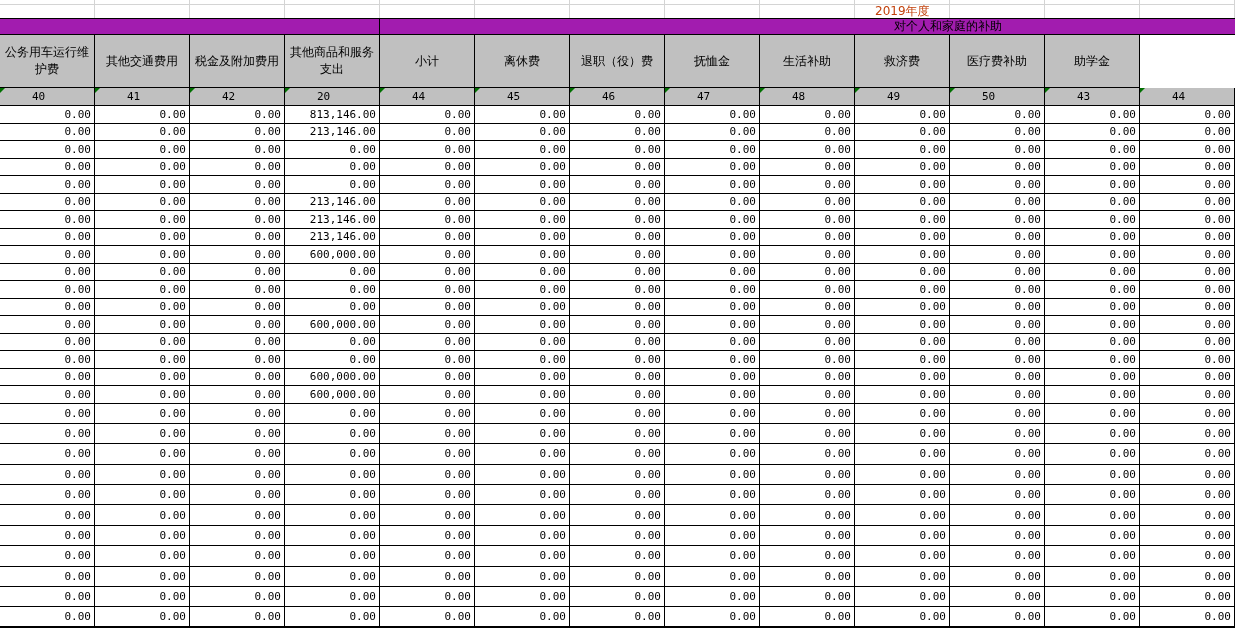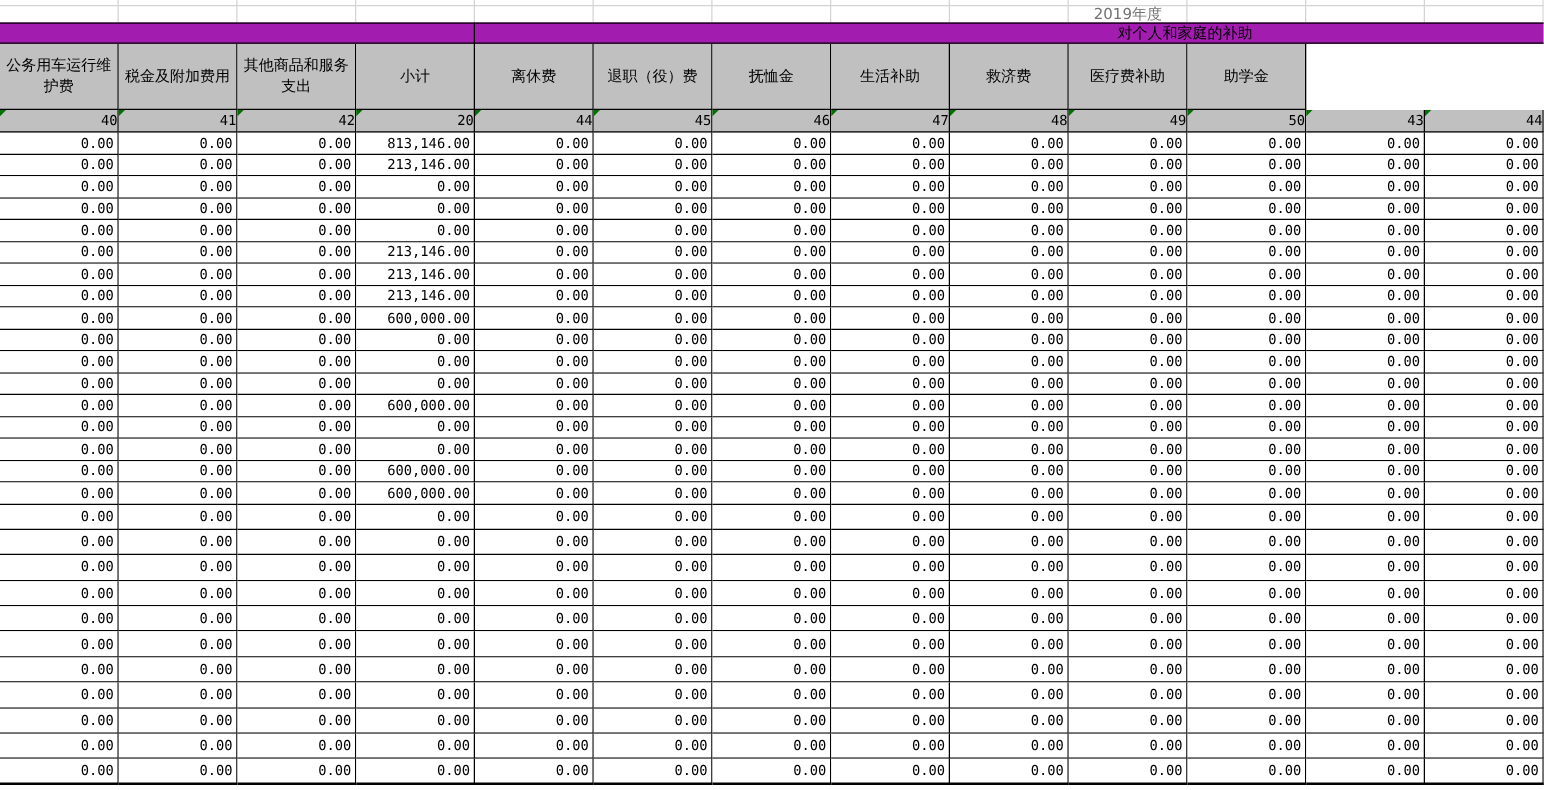--- a/index.html
+++ b/index.html
@@ -5,43 +5,43 @@
   * { box-sizing: border-box; margin: 0; padding: 0; }
   html,body { width:1235px; height:632px; overflow:hidden; background:#fff;
               font-family:"DejaVu Sans", sans-serif; }
   #sheet { position:relative; width:1235px; }
   .row { display:flex; width:1235px; }
 
   
   .row-title { height:18px; position:relative; background:#fff; }
   .tcell { flex:0 0 95px; width:95px; border-right:1px solid #d4d4d4; height:100%; }
   .hline { position:absolute; left:0; top:4px; width:1235px; height:1px; background:#d4d4d4; }
-  .year  { position:absolute; left:875px; top:3px; font-size:12px; white-space:nowrap; color:#737373; }
+  .year  { position:absolute; left:875px; top:3px; font-size:12px; white-space:nowrap; color:#c2410c; }
 
   
   .row-band { height:17px; }
   .bcell { background:#a21caf; border-top:1px solid #000; border-bottom:1px solid #000;
            border-right:1px solid #000; position:relative; height:100%; }
   .band-left  { flex:0 0 380px; }
   .band-right { flex:0 0 855px; border-right:none; }
   .band-right span { display:block; padding-left:514px; font-size:12px; line-height:14px;
                      white-space:nowrap; color:#000; }
 
   
   .row-header { height:53px; }
   .hcell { flex:0 0 95px; width:95px; background:#c0c0c0; border-right:1px solid #000;
            border-bottom:1px solid #000; display:flex; align-items:center; justify-content:center;
            text-align:center; font-size:12px; line-height:17px; padding:0 3px; color:#000; }
 
   
   .row-code { height:18px; }
   .ccell { flex:0 0 95px; width:95px; background:#c0c0c0; border-right:1px solid #000;
            border-bottom:1px solid #000; position:relative; display:flex; align-items:center;
-           justify-content:flex-end; font-size:11px; color:#000;
-           font-family:"DejaVu Sans Mono", monospace; }
+           justify-content:flex-start; font-size:11px; color:#000;
+           font-family:"DejaVu Sans Mono", monospace;padding-left:32px; }
   .tri { position:absolute; top:0; left:0; width:0; height:0;
          border-top:5px solid #007000; border-right:5px solid transparent; }
 
   
   .row-data { }
   .row-data .dcell { flex:0 0 95px; width:95px; background:#fff; border-right:1px solid #000;
            border-bottom:1px solid #000; display:flex; align-items:center; justify-content:flex-end;
            padding-right:3px; font-size:11px; color:#000;
            font-family:"DejaVu Sans Mono", monospace; overflow:hidden; }
   .row-data.short { height:17.5px; }
@@ -73,20 +73,21 @@
 
   <div class="row row-band">
     <div class="bcell band-left"></div>
     <div class="bcell band-right">
       <span>对个人和家庭的补助</span>
     </div>
   </div>
 
   <div class="row row-header">
       <div class="hcell">公务用车运行维护费</div>
+      <div class="hcell">其他交通费用</div>
       <div class="hcell">税金及附加费用</div>
       <div class="hcell">其他商品和服务支出</div>
       <div class="hcell">小计</div>
       <div class="hcell">离休费</div>
       <div class="hcell">退职（役）费</div>
       <div class="hcell">抚恤金</div>
       <div class="hcell">生活补助</div>
       <div class="hcell">救济费</div>
       <div class="hcell">医疗费补助</div>
       <div class="hcell">助学金</div>

